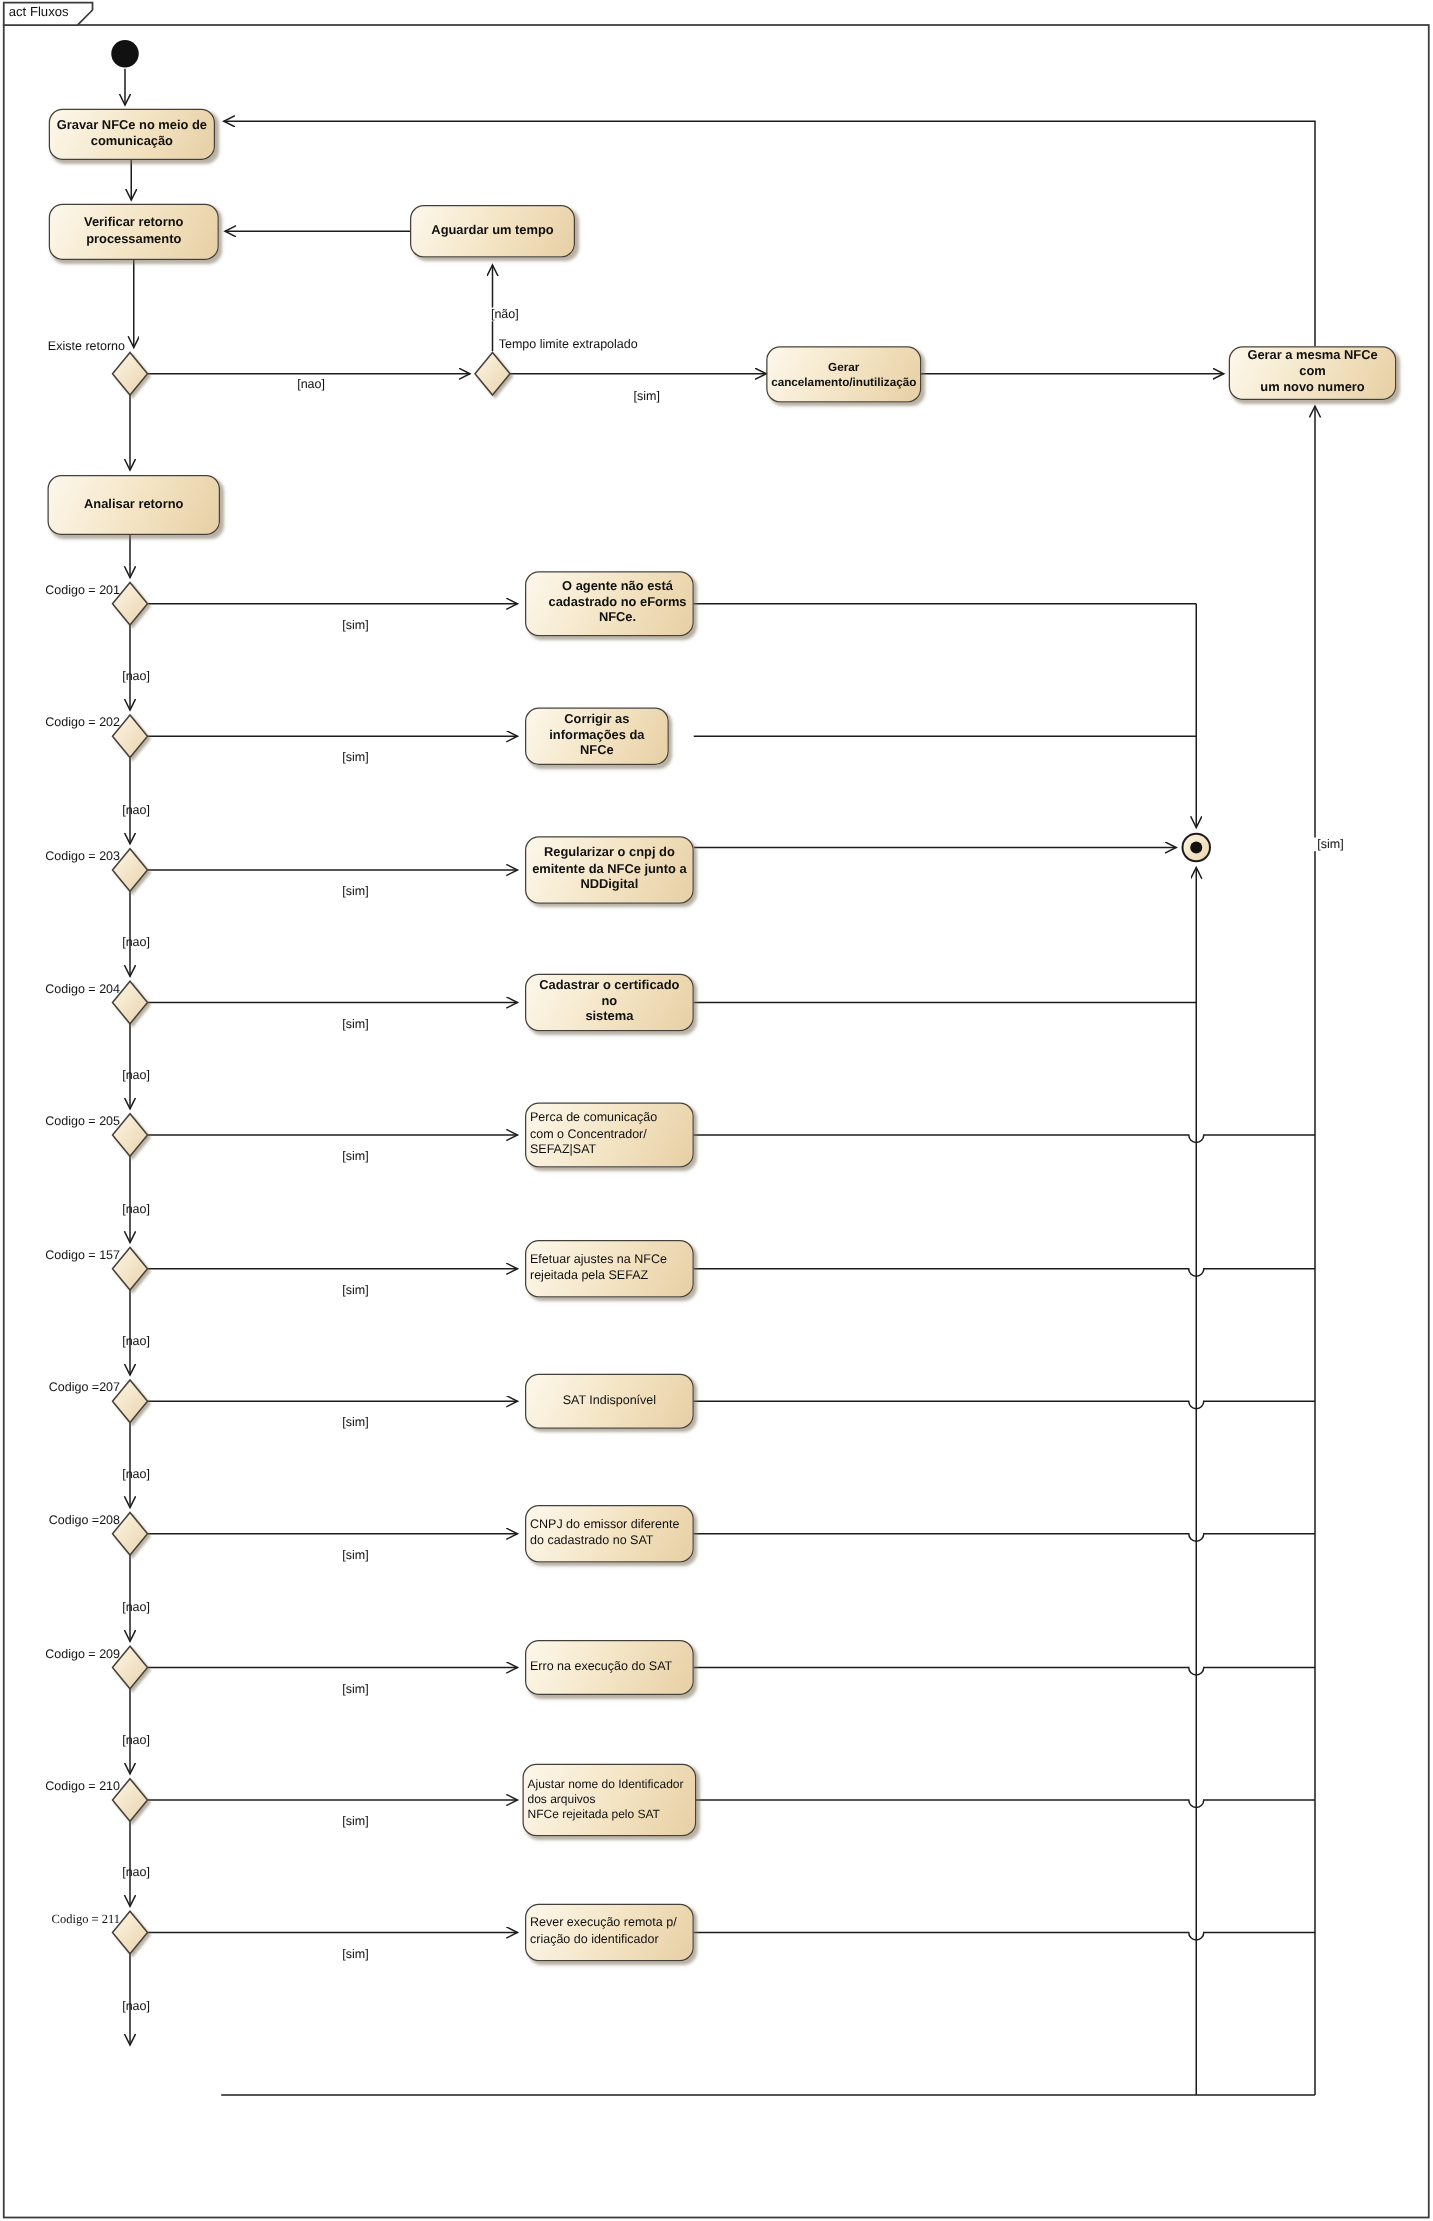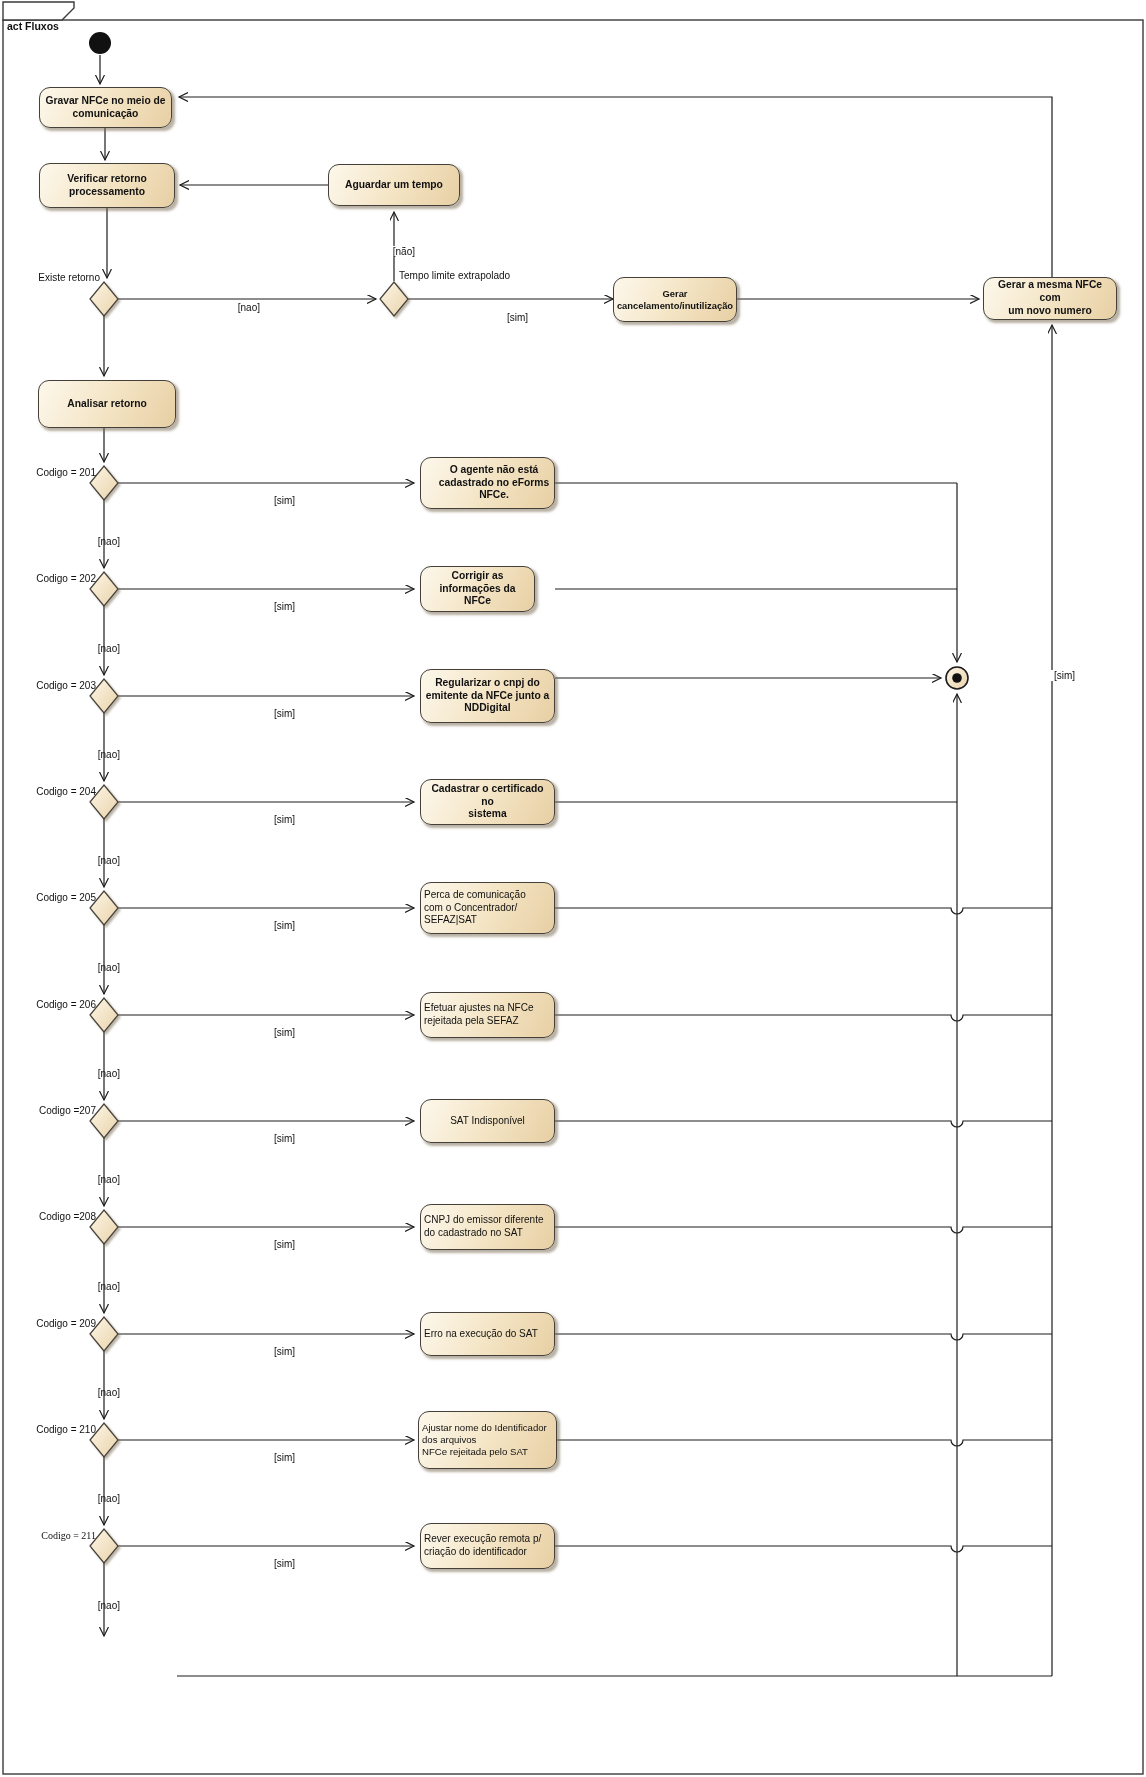--- a/index.html
+++ b/index.html
@@ -11,21 +11,21 @@
         background:linear-gradient(118deg,#fdf8ec 0%,#f3e3c2 55%,#e7cfa4 100%);
         border:1.4px solid #45413a;border-radius:11px;
         box-shadow:2.5px 2.5px 2.5px rgba(125,112,88,0.55);padding:2px 3px;box-sizing:border-box;}
   .node.plain{font-weight:normal;font-size:10px;}
   .node.left{text-align:left;justify-content:flex-start;padding-left:3px;}
   .node.small{font-size:9.4px;padding:1px;}
   .lbl{position:absolute;font-size:10px;white-space:pre;line-height:1.1;}
   .lbl.center{text-align:right;}
   .lbl.right{text-align:right;}
   .lbl.bg{background:#fff;padding:0 1px;}
-  #frame-tab-label{position:absolute;left:7px;top:4px;font-size:10.5px;font-weight:bold;margin-top:16px;}
+  #frame-tab-label{position:absolute;left:7px;top:4px;font-size:10.5px;font-weight:normal;}
 </style>
 </head>
 <body>
 
 <div id="canvas">
 
   <svg id="wires" width="1146" height="1777" viewBox="0 0 1146 1777">
     <defs>
       <marker id="arr" orient="auto" markerUnits="userSpaceOnUse" markerWidth="12" markerHeight="12" refX="9" refY="4.5">
         <path d="M0,0 L9,4.5 L0,9" fill="none" stroke="#1c1c1c" stroke-width="1.2"></path>
@@ -169,21 +169,21 @@
   <div class="lbl center bg" style="left:368px;top:246px;width:46px;">[não]</div>
   <div class="lbl" style="left:399px;top:270px;">Tempo limite extrapolado</div>
   <div class="lbl center" style="left:482px;top:312px;width:46px;">[sim]</div>
   <div class="lbl center bg" style="left:1028px;top:670px;width:46px;">[sim]</div>
 
   <div class="lbl right" style="left:16px;top:467px;width:80px;">Codigo = 201</div>
   <div class="lbl right" style="left:16px;top:573px;width:80px;">Codigo = 202</div>
   <div class="lbl right" style="left:16px;top:680px;width:80px;">Codigo = 203</div>
   <div class="lbl right" style="left:16px;top:786px;width:80px;">Codigo = 204</div>
   <div class="lbl right" style="left:16px;top:892px;width:80px;">Codigo = 205</div>
-  <div class="lbl right" style="left:16px;top:999px;width:80px;">Codigo = 206</div>
+  <div class="lbl right" style="left:16px;top:999px;width:80px;">Codigo = 157</div>
   <div class="lbl right" style="left:16px;top:1105px;width:80px;">Codigo =207</div>
   <div class="lbl right" style="left:16px;top:1211px;width:80px;">Codigo =208</div>
   <div class="lbl right" style="left:16px;top:1318px;width:80px;">Codigo = 209</div>
   <div class="lbl right" style="left:16px;top:1424px;width:80px;">Codigo = 210</div>
   <div class="lbl right" style="left:16px;top:1530px;width:80px;font-family:Liberation Serif, serif;">Codigo = 211</div>
 
   <div class="lbl center" style="left:247px;top:495px;width:48px;">[sim]</div>
   <div class="lbl center" style="left:247px;top:601px;width:48px;">[sim]</div>
   <div class="lbl center" style="left:247px;top:708px;width:48px;">[sim]</div>
   <div class="lbl center" style="left:247px;top:814px;width:48px;">[sim]</div>

